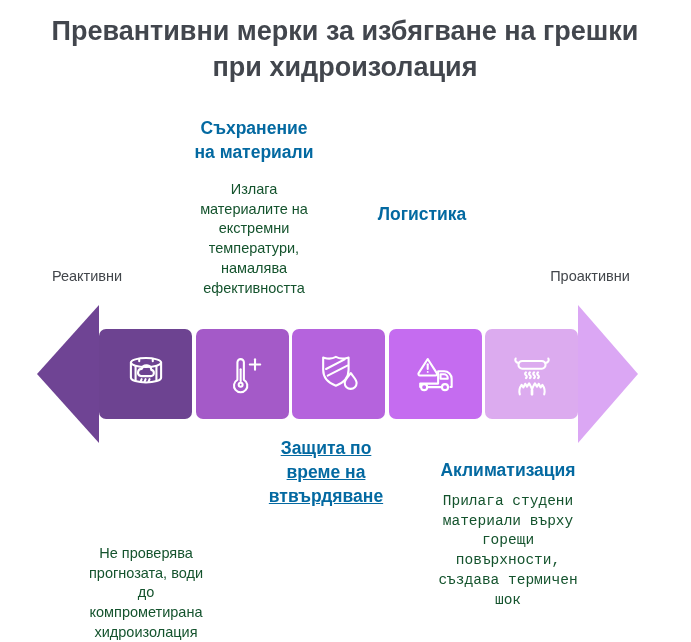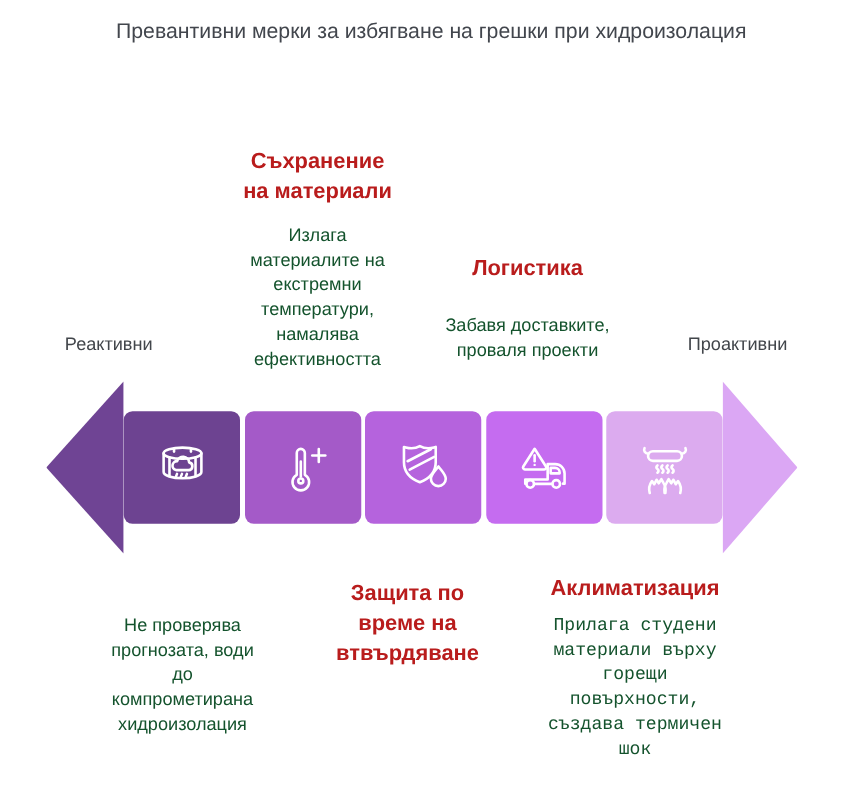--- a/index.html
+++ b/index.html
@@ -2,44 +2,44 @@
 <html><head>
 <meta charset="utf-8">
 <style>
   html,body{margin:0;padding:0;background:#fff;}
   .canvas{
     position:relative;width:691px;height:642px;background:#ffffff;
     font-family:"Liberation Sans", sans-serif;overflow:hidden;
   }
   .title{
     position:absolute;left:45px;top:14px;width:600px;margin:0;
-    text-align:center;font-size:17px;font-weight:normal;color:#42464d;line-height:1.32;
+    text-align:center;font-size:27px;font-weight:bold;color:#42464d;line-height:1.32;
   }
   .step-heading{
     position:absolute;text-align:center;font-weight:bold;font-size:17.5px;
-    color:#b91c1c;line-height:1.38;white-space:pre-line;
+    color:#0369a1;line-height:1.38;white-space:pre-line;
   }
   .step-desc{
     position:absolute;text-align:center;font-size:14.5px;color:#14532d;
     line-height:1.36;white-space:pre-line;
   }
   .side-label{
     position:absolute;top:268px;width:120px;text-align:center;
     font-size:14.5px;color:#42464b;
   }
   .side-label.left{left:27px;}
   .side-label.right{left:530px;}
 
   .h-storage{left:154px;top:116px;width:200px;}
   .d-storage{left:164px;top:180px;width:180px;}
   .h-logistics{left:342px;top:202px;width:160px;}
   .d-logistics{left:332px;top:252px;width:180px;}
   .h-weather{left:56px;top:458px;width:180px;}
-  .d-weather{left:56px;top:492px;width:180px;text-align:center;}
-  .h-curing{left:236px;top:462px;width:180px;}
+  .d-weather{left:56px;top:544px;width:180px;text-align:center;}
+  .h-curing{left:236px;top:436px;width:180px;text-decoration:underline;}
   .d-curing{left:236px;top:538px;width:180px;}
   .h-acclim{left:408px;top:458px;width:200px;}
   .d-acclim{left:418px;top:492px;width:180px;font-family:Liberation Mono, monospace;}
 
   .arrow-head-left{
     position:absolute;left:37px;top:305px;width:62px;height:138px;
     background:#6f4494;clip-path:polygon(100% 0,100% 100%,0 50%);
   }
   .arrow-head-right{
     position:absolute;left:578px;top:305px;width:60px;height:138px;
@@ -64,22 +64,20 @@
 
   <div class="step-heading h-storage">Съхранение
 на материали</div>
   <div class="step-desc d-storage">Излага
 материалите на
 екстремни
 температури,
 намалява
 ефективността</div>
   <div class="step-heading h-logistics">Логистика</div>
-  <div class="step-desc d-logistics">Забавя доставките,
-проваля проекти</div>
 
   <div class="side-label right">Проактивни</div>
   <div class="side-label left">Реактивни</div>
 
   <div class="arrow-head-left"></div>
   <div class="squares">
 
     <div class="sq sq1">
       <svg viewBox="0 0 48 48">
         <g class="icon-stroke">

